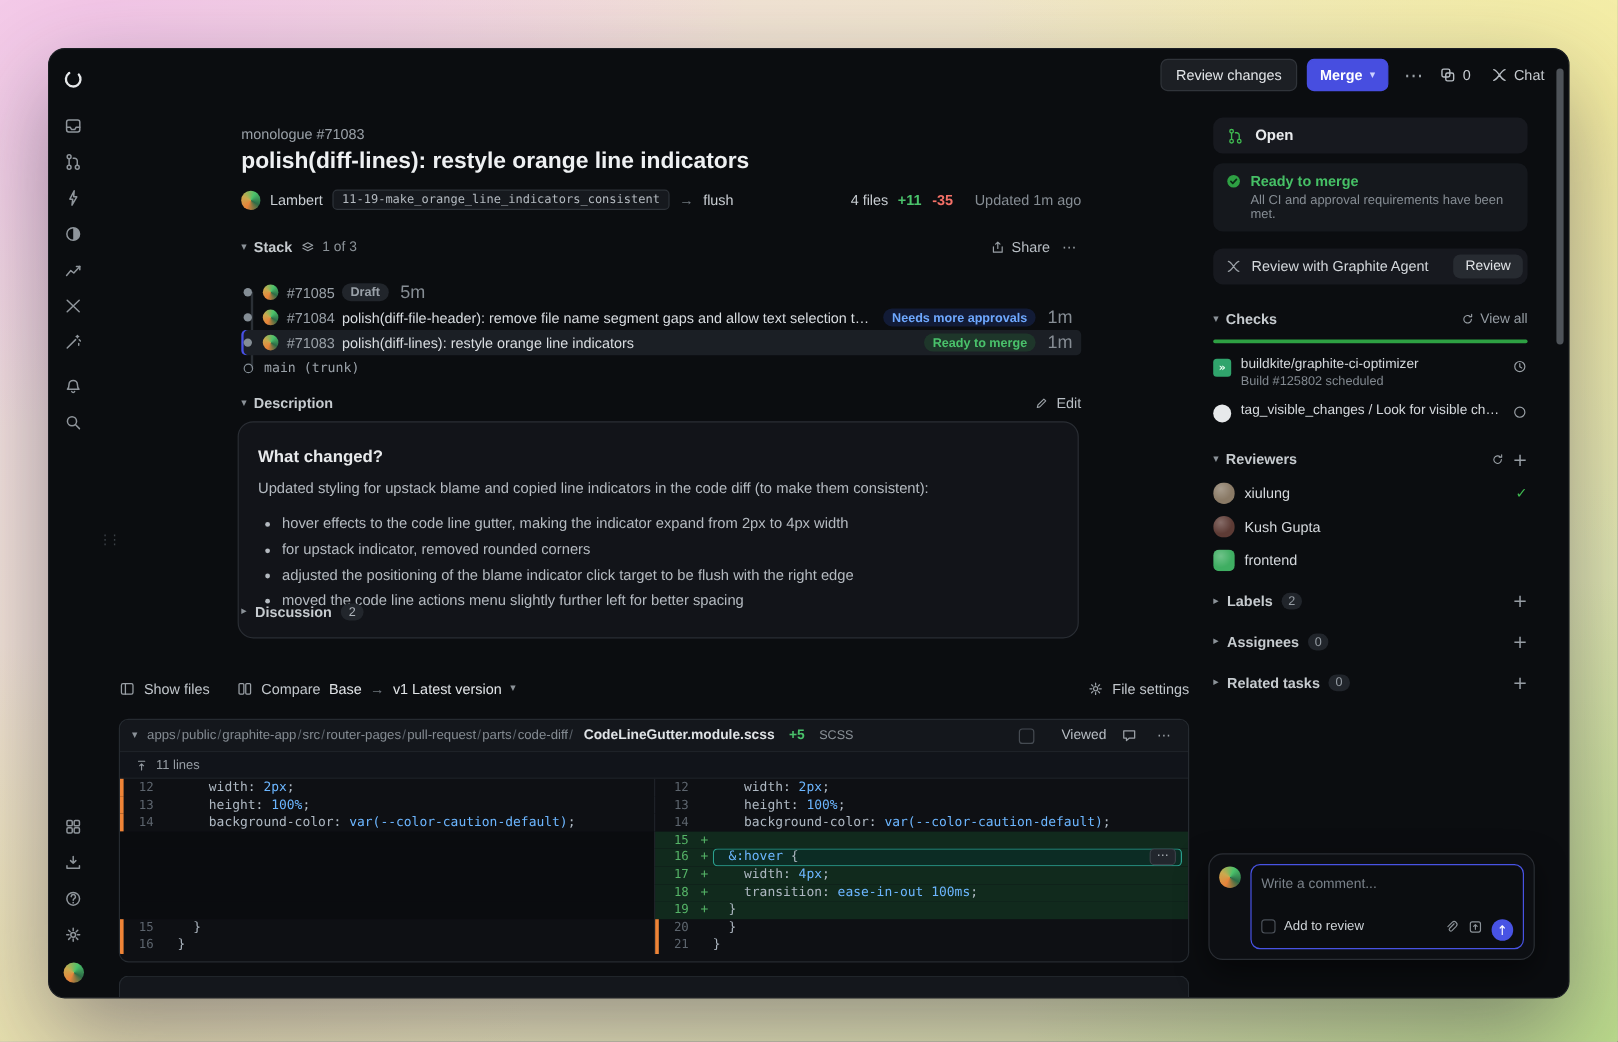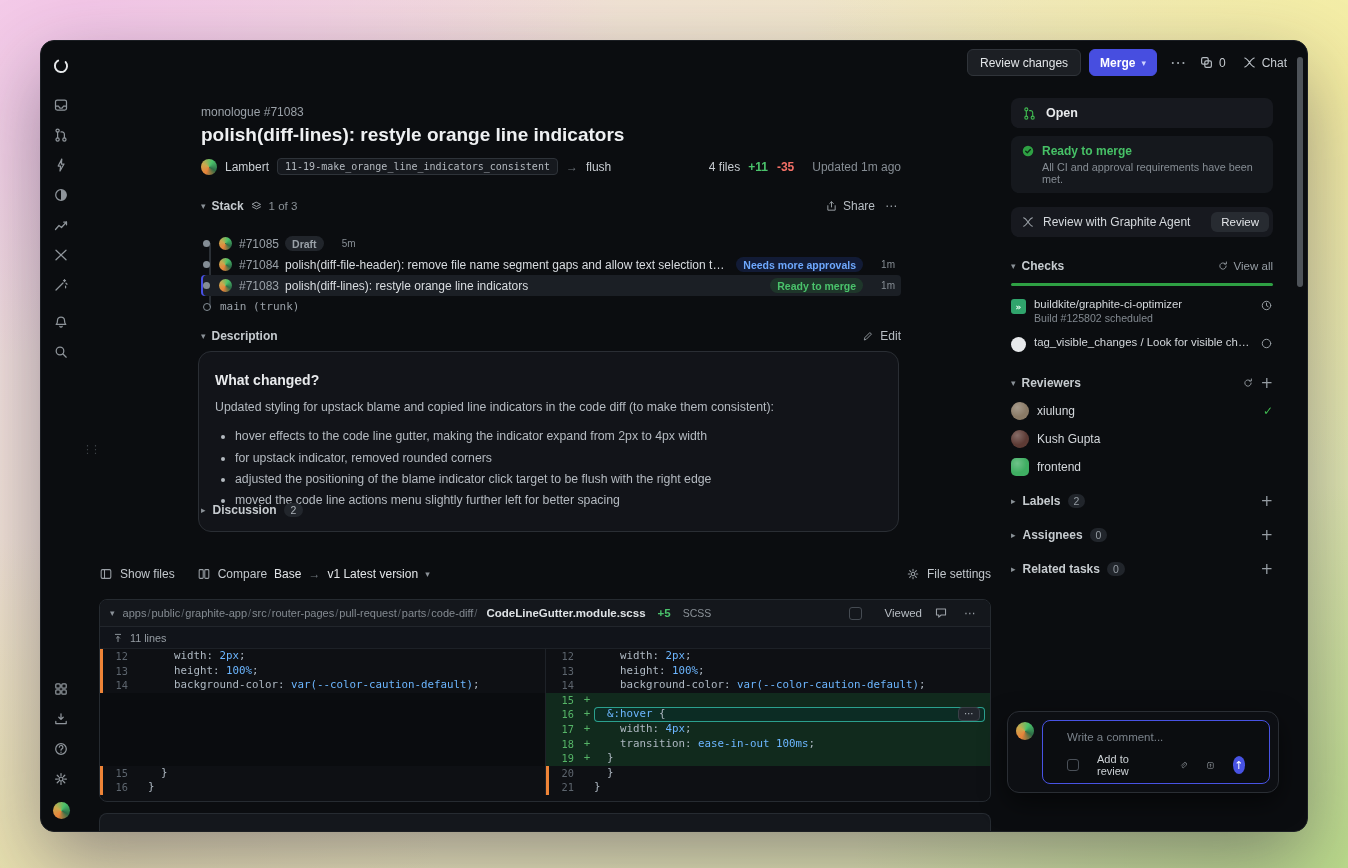--- a/index.html
+++ b/index.html
@@ -63,21 +63,21 @@
   .stack-row .dot{width:7px;height:7px;border-radius:50%;background:#848d95;margin-right:9px;flex:none;z-index:1}
   .stack-row.trunk .dot{background:transparent;border:1.5px solid #848d95;width:8px;height:8px}
   .stack-row.current{background:#1b1f25;box-shadow:inset 2px 0 0 #4750e6}
   .mini-avatar{width:13px;height:13px;border-radius:50%;background:conic-gradient(from 210deg,#e8833a,#caa94e,#4ac26b,#2d6b46,#e8833a);margin-right:7px;flex:none}
   .s-id{color:#9aa1a8;margin-right:6px;flex:none}
   .s-title{flex:1;white-space:nowrap;overflow:hidden;text-overflow:ellipsis;margin-right:10px}
   .s-badge{flex:none;font-size:10.5px;font-weight:bold;padding:1.5px 7px;border-radius:8px;margin-right:10px}
   .s-badge.draft{color:#9aa1a8;background:#21252b}
   .s-badge.approvals{color:#6ea8fe;background:rgba(56,108,255,.16)}
   .s-badge.ready{color:#4ac26b;background:rgba(46,160,67,.18)}
-  .s-time{flex:none;width:22px;text-align:right;color:#868d94;font-size:10px}
+  .s-time{flex:none;width:22px;color:#868d94;font-size:15px}
   .trunk-lbl{color:#9aa1a8;font-family:"DejaVu Sans Mono",monospace;font-size:11px}
 
   
   .desc-head{position:absolute;left:160px;top:288px;width:700px;display:flex;align-items:center;gap:6px;font-size:12px;color:#c6cbcf}
   .desc-head .lbl{font-weight:bold}
   .edit-btn{display:flex;align-items:center;gap:6px;color:#b8bec4;cursor:pointer}
   .desc-head svg{stroke:#9aa0a6;fill:none;stroke-width:1.2;stroke-linecap:round;stroke-linejoin:round}
   .desc-card{position:absolute;left:157px;top:310px;width:701px;background:#121419;border:1px solid #2a2e34;border-radius:13px;padding:20px 16px}
   .desc-card h3{font-size:14px;color:#e8eaec;margin-bottom:10px}
   .desc-card p{font-size:12.3px;color:#b4bac0;line-height:1.5;margin-bottom:10px}
@@ -151,24 +151,24 @@
   .rev-name{color:#d4d8dc;flex:1}
   .rev-check{color:#3fb950;font-family:"DejaVu Sans",sans-serif;font-size:12px}
   .collapse-row{margin-top:16px;display:flex;align-items:center;gap:7px;color:#c6cbcf;cursor:pointer}
   .sec-label{font-weight:bold}
   .sec-count{font-size:10.5px;color:#959ca3;background:#21252b;border-radius:7px;padding:1px 6px}
   .plus{color:#969da4;font-size:15px;font-family:"DejaVu Sans",sans-serif;cursor:pointer}
 
   
   .comment-card{position:absolute;left:966px;top:670px;width:272px;background:#0d0f13;border:1px solid #2a2e34;border-radius:12px;padding:8px;display:flex;gap:8px;box-shadow:0 10px 26px rgba(0,0,0,.5)}
   .comment-av{width:18px;height:18px;flex:none;margin-top:2px}
-  .comment-box{flex:1;border:1.5px solid #4853e4;border-radius:8px;background:#0b0d10;padding:6px 24px}
+  .comment-box{flex:1;border:1.5px solid #4853e4;border-radius:8px;background:#0b0d10;padding:6px 8px}
   .comment-ph{width:100%;background:transparent;border:none;outline:none;font-family:"Liberation Sans",sans-serif;font-size:11.5px;color:#cdd2d6}
   .comment-ph::placeholder{color:#7a828a}
-  .comment-tools{margin-top:8px;display:flex;align-items:center;gap:18px}
+  .comment-tools{margin-top:21px;display:flex;align-items:flex-start;gap:7px}
   .comment-tools .chk{width:12px;height:12px;border-color:#4a5058}
   .atr{font-size:11px;color:#cdd2d6}
   .comment-tools svg{stroke:#8b9298;fill:none;stroke-width:1.2;stroke-linecap:round;stroke-linejoin:round}
   .send{width:18px;height:18px;border-radius:50%;background:#4853e4;color:#fff;display:flex;align-items:center;justify-content:center;font-size:11px;font-family:"DejaVu Sans",sans-serif;cursor:pointer}
 
   .scrollthumb{position:absolute;left:1256px;top:16px;width:6px;height:230px;border-radius:3px;background:#5a6066;opacity:.85}
   .drag-handle{position:absolute;left:41px;top:402px;color:#3c4147;font-size:11px;letter-spacing:-3px;font-family:"DejaVu Sans",sans-serif}
 </style>
 </head>
 <body>

